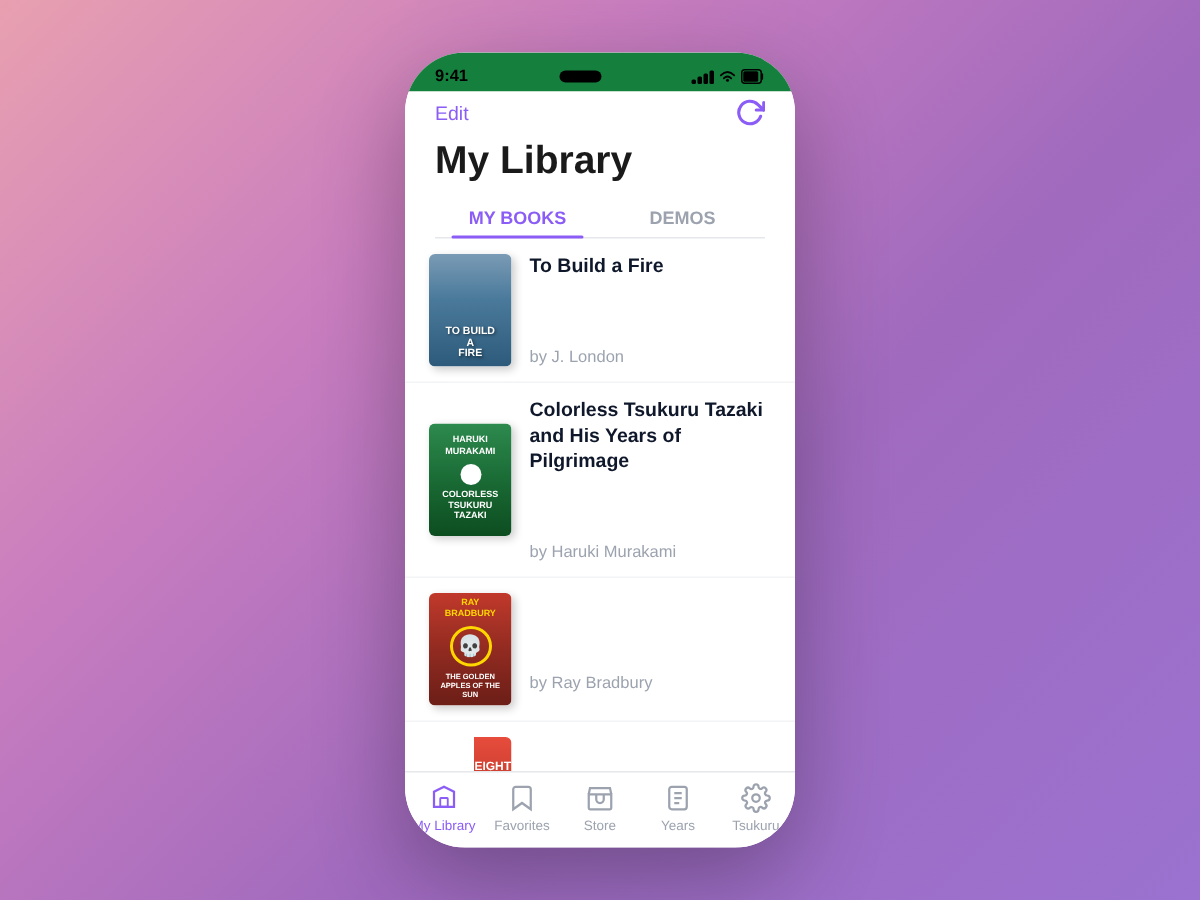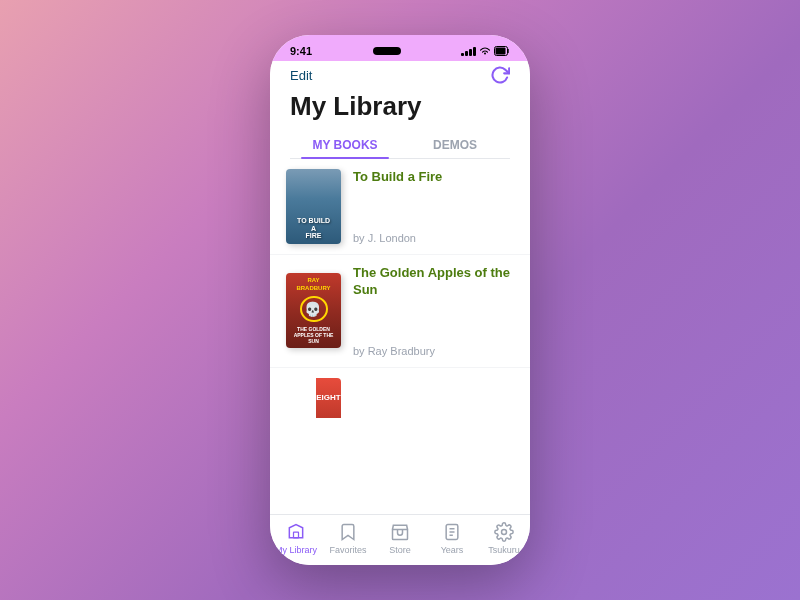--- a/index.html
+++ b/index.html
@@ -22,21 +22,21 @@
       border-radius: 40px;
       box-shadow: 0 20px 60px rgba(0,0,0,0.3);
       overflow: hidden;
       display: flex;
       flex-direction: column;
       position: relative;
     }
 
     
     .status-bar {
-      background: #f0abfc;
+      background: #15803d;
       padding: 10px 20px 4px;
       display: flex;
       align-items: center;
       justify-content: space-between;
       flex-shrink: 0;
     }
     .status-time {
       font-size: 11px;
       font-weight: 600;
       color: #000;
@@ -71,21 +71,21 @@
       padding: 4px 20px 0;
       flex-shrink: 0;
     }
     .header-top {
       display: flex;
       justify-content: space-between;
       align-items: center;
       margin-bottom: 6px;
     }
     .edit-btn {
-      color: #0c4a6e;
+      color: #8b5cf6;
       font-size: 13px;
       cursor: pointer;
       background: none;
       border: none;
     }
     .refresh-icon {
       width: 20px;
       height: 20px;
       color: #8b5cf6;
       cursor: pointer;
@@ -222,21 +222,21 @@
       font-weight: 800;
       color: #fff;
       text-align: center;
     }
     .book-info {
       flex: 1;
     }
     .book-title {
       font-size: 13px;
       font-weight: 600;
-      color: #4d7c0f;
+      color: #0f172a;
       margin-bottom: 3px;
       line-height: 1.3;
     }
     .book-author {
       font-size: 11px;
       color: #9ca3af;
       margin-top: 46px;
     }
 
     
@@ -344,33 +344,45 @@
         <div class="cover-to-build">
           <div class="cover-text">TO BUILD<br>A<br>FIRE</div>
         </div>
       </div>
       <div class="book-info">
         <div class="book-title">To Build a Fire</div>
         <div class="book-author">by J. London</div>
       </div>
     </div>
 
+    <div class="book-item">
+      <div class="book-cover">
+        <div class="cover-colorless">
+          <div class="cover-text">HARUKI<br>MURAKAMI</div>
+          <div class="white-circle"></div>
+          <div class="cover-text">COLORLESS<br>TSUKURU TAZAKI</div>
+        </div>
+      </div>
+      <div class="book-info">
+        <div class="book-title">Colorless Tsukuru Tazaki and His Years of Pilgrimage</div>
+        <div class="book-author">by Haruki Murakami</div>
+      </div>
+    </div>
 
     <div class="book-item">
       <div class="book-cover">
         <div class="cover-golden">
           <div class="cover-text">RAY<br>BRADBURY</div>
           <div style="width:28px;height:28px;border-radius:50%;border:2px solid #ffd700;margin:4px auto;display:flex;align-items:center;justify-content:center;">
             <div style="font-size:14px;">💀</div>
           </div>
           <div class="cover-text" style="font-size:5px;color:#fff;">THE GOLDEN<br>APPLES OF THE SUN</div>
         </div>
       </div>
       <div class="book-info">
-        <div class="book-title">The Golden Apples of the Sun</div>
         <div class="book-author">by Ray Bradbury</div>
       </div>
     </div>
 
     <div class="book-item-partial">
       <div class="book-cover-partial">
         <div class="cover-partial">
           <div class="cover-text">EIGHT</div>
         </div>
       </div>

